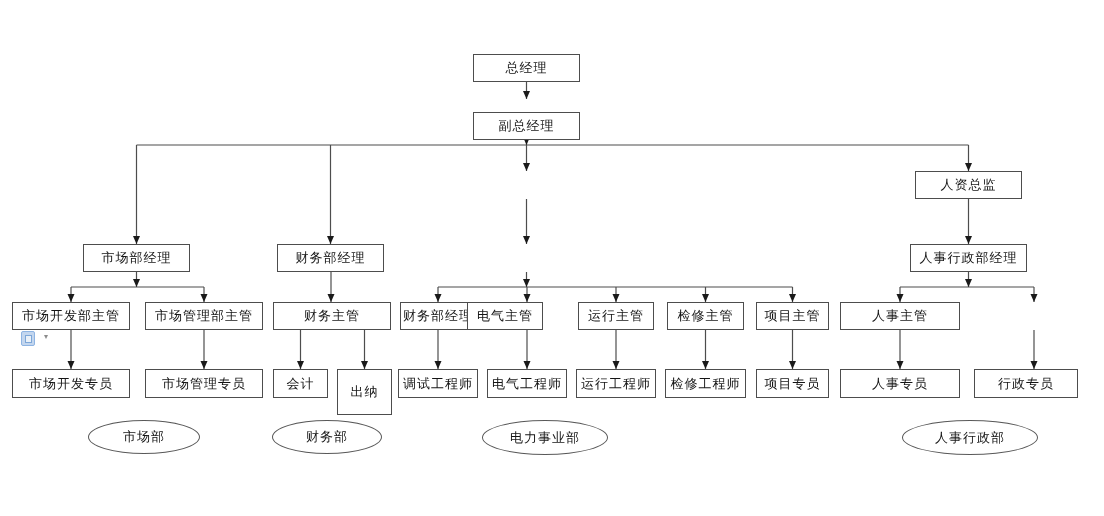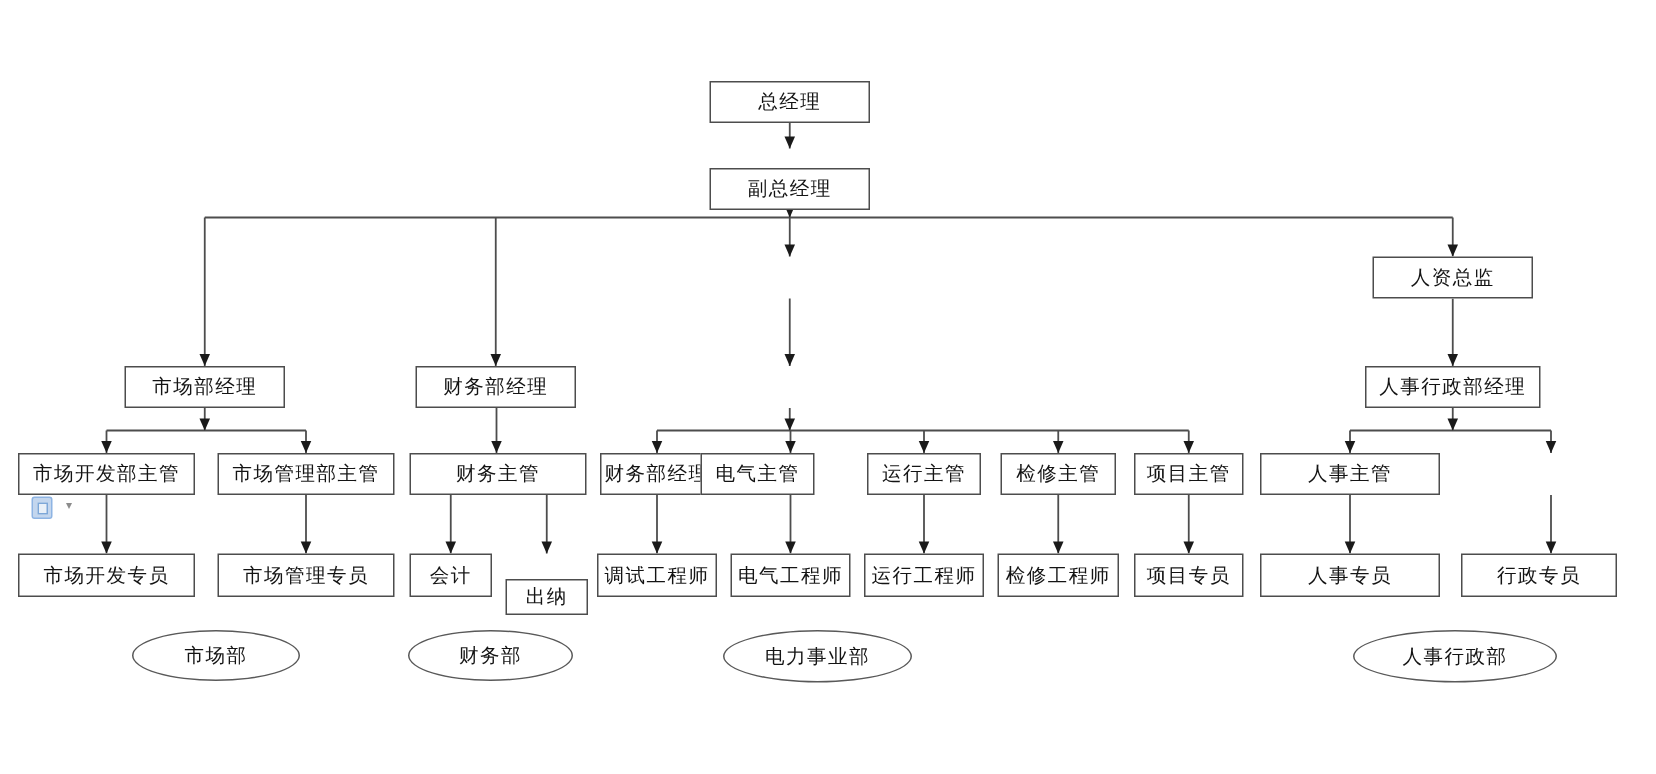--- a/index.html
+++ b/index.html
@@ -123,21 +123,21 @@
   <div class="node" style="left:400px;top:302px;width:76px;height:28px">财务部经理</div>
   <div class="node" style="left:467px;top:302px;width:76px;height:28px">电气主管</div>
   <div class="node" style="left:578px;top:302px;width:76px;height:28px">运行主管</div>
   <div class="node" style="left:667px;top:302px;width:77px;height:28px">检修主管</div>
   <div class="node" style="left:756px;top:302px;width:73px;height:28px">项目主管</div>
   <div class="node" style="left:840px;top:302px;width:120px;height:28px">人事主管</div>
 
   <div class="node" style="left:12px;top:369px;width:118px;height:29px">市场开发专员</div>
   <div class="node" style="left:145px;top:369px;width:118px;height:29px">市场管理专员</div>
   <div class="node" style="left:273px;top:369px;width:55px;height:29px">会计</div>
-  <div class="node" style="left:337px;top:386px;width:55px;height:24px">出纳</div>
+  <div class="node" style="left:337px;top:369px;width:55px;height:46px">出纳</div>
   <div class="node" style="left:398px;top:369px;width:80px;height:29px">调试工程师</div>
   <div class="node" style="left:487px;top:369px;width:80px;height:29px">电气工程师</div>
   <div class="node" style="left:576px;top:369px;width:80px;height:29px">运行工程师</div>
   <div class="node" style="left:665px;top:369px;width:81px;height:29px">检修工程师</div>
   <div class="node" style="left:756px;top:369px;width:73px;height:29px">项目专员</div>
   <div class="node" style="left:840px;top:369px;width:120px;height:29px">人事专员</div>
   <div class="node" style="left:974px;top:369px;width:104px;height:29px">行政专员</div>
 
   <div class="node ellipse" style="left:88px;top:420px;width:112px;height:34px">市场部</div>
   <div class="node ellipse" style="left:272px;top:420px;width:110px;height:34px">财务部</div>

